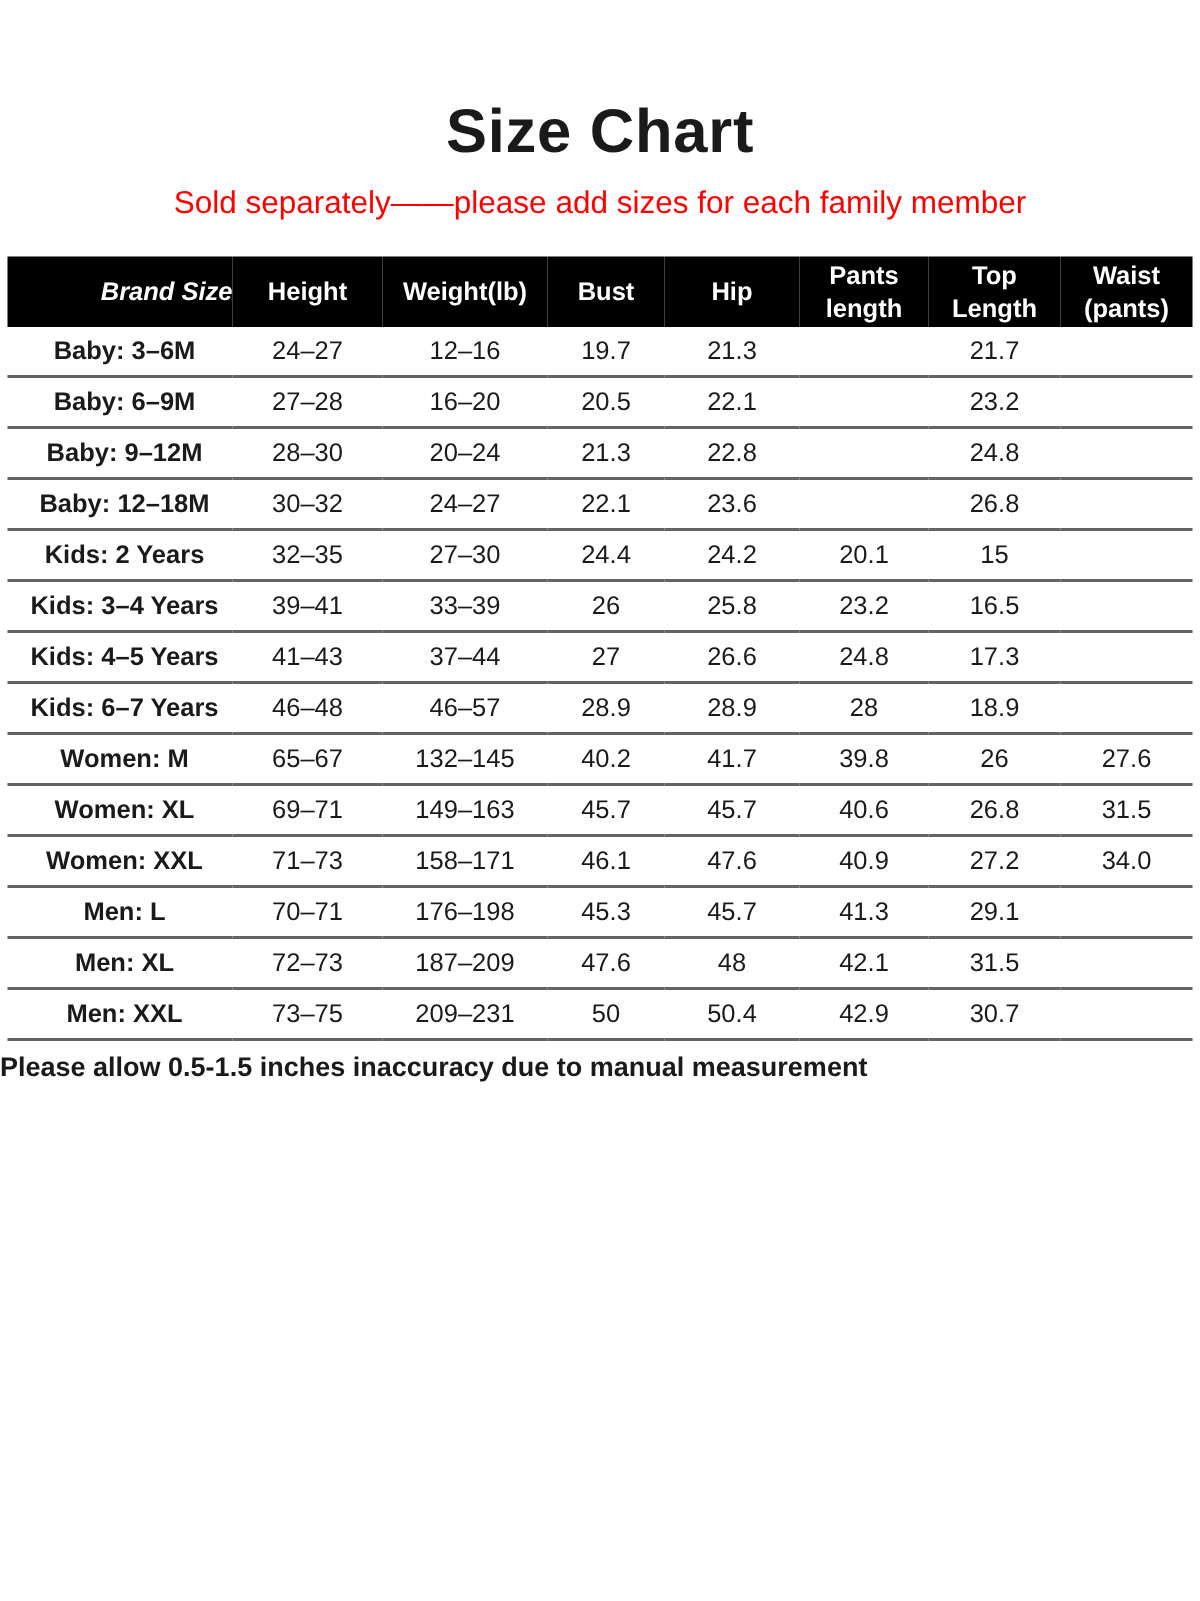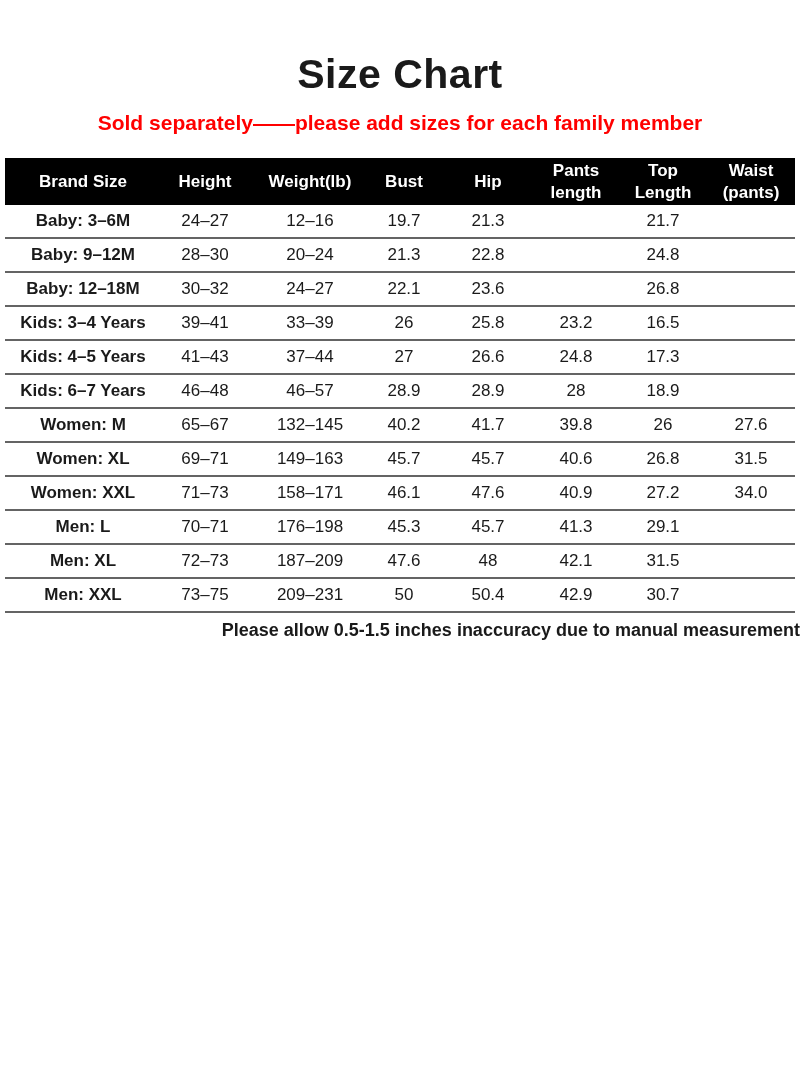--- a/index.html
+++ b/index.html
@@ -10,33 +10,33 @@
   }
   .page {
     position: relative;
     width: 800px;
     height: 1067px;
     background: #ffffff;
     overflow: hidden;
   }
   .title {
     margin: 0;
-    padding-top: 51px;
+    padding-top: 64px;
     text-align: center;
     font-size: 41px;
     font-weight: bold;
     color: #1a1a1a;
     letter-spacing: 0.5px;
     line-height: 1.15;
   }
   .subtitle {
     margin: 12px 0 0 0;
     text-align: center;
     font-size: 21px;
-    font-weight: bold;
+    font-weight: normal;
     color: #ff0000;
     line-height: 1.25;
   }
   table.size-table {
     width: 790px;
     margin: 22px 5px 0 5px;
     border-collapse: collapse;
     table-layout: fixed;
   }
   table.size-table thead th {
@@ -45,22 +45,23 @@
     font-size: 17px;
     font-weight: bold;
     height: 47px;
     vertical-align: middle;
     text-align: center;
     white-space: pre-line;
     line-height: 1.3;
     padding: 0;
   }
   table.size-table thead th:first-child {
-    text-align: center;
+    text-align: right;
     padding-left: 6px;
+    font-style: italic;
   }
   table.size-table tbody td {
     height: 32px;
     font-size: 17px;
     color: #1a1a1a;
     text-align: center;
     vertical-align: middle;
     border-bottom: 2px solid #646464;
     padding: 0;
     white-space: nowrap;
@@ -75,21 +76,21 @@
   col.c0 { width: 150px; }
   col.c1 { width: 100px; }
   col.c2 { width: 110px; }
   col.c3 { width: 78px; }
   col.c4 { width: 90px; }
   col.c5 { width: 86px; }
   col.c6 { width: 88px; }
   col.c7 { width: 88px; }
   .footer-note {
     margin: 7px 0 0 0;
-    text-align: right;
+    text-align: left;
     font-size: 18px;
     font-weight: bold;
     color: #1a1a1a;
   }
 </style>
 </head>
 <body>
 
 <div class="page">
   <h1 class="title">Size Chart</h1>
@@ -126,37 +127,57 @@
           <td>Baby: 3–6M</td>
           <td>24–27</td>
           <td>12–16</td>
           <td>19.7</td>
           <td>21.3</td>
           <td></td>
           <td>21.7</td>
           <td></td>
         </tr>
         <tr>
+          <td>Baby: 6–9M</td>
+          <td>27–28</td>
+          <td>16–20</td>
+          <td>20.5</td>
+          <td>22.1</td>
+          <td></td>
+          <td>23.2</td>
+          <td></td>
+        </tr>
+        <tr>
           <td>Baby: 9–12M</td>
           <td>28–30</td>
           <td>20–24</td>
           <td>21.3</td>
           <td>22.8</td>
           <td></td>
           <td>24.8</td>
           <td></td>
         </tr>
         <tr>
           <td>Baby: 12–18M</td>
           <td>30–32</td>
           <td>24–27</td>
           <td>22.1</td>
           <td>23.6</td>
           <td></td>
           <td>26.8</td>
+          <td></td>
+        </tr>
+        <tr>
+          <td>Kids: 2 Years</td>
+          <td>32–35</td>
+          <td>27–30</td>
+          <td>24.4</td>
+          <td>24.2</td>
+          <td>20.1</td>
+          <td>15</td>
           <td></td>
         </tr>
         <tr>
           <td>Kids: 3–4 Years</td>
           <td>39–41</td>
           <td>33–39</td>
           <td>26</td>
           <td>25.8</td>
           <td>23.2</td>
           <td>16.5</td>

